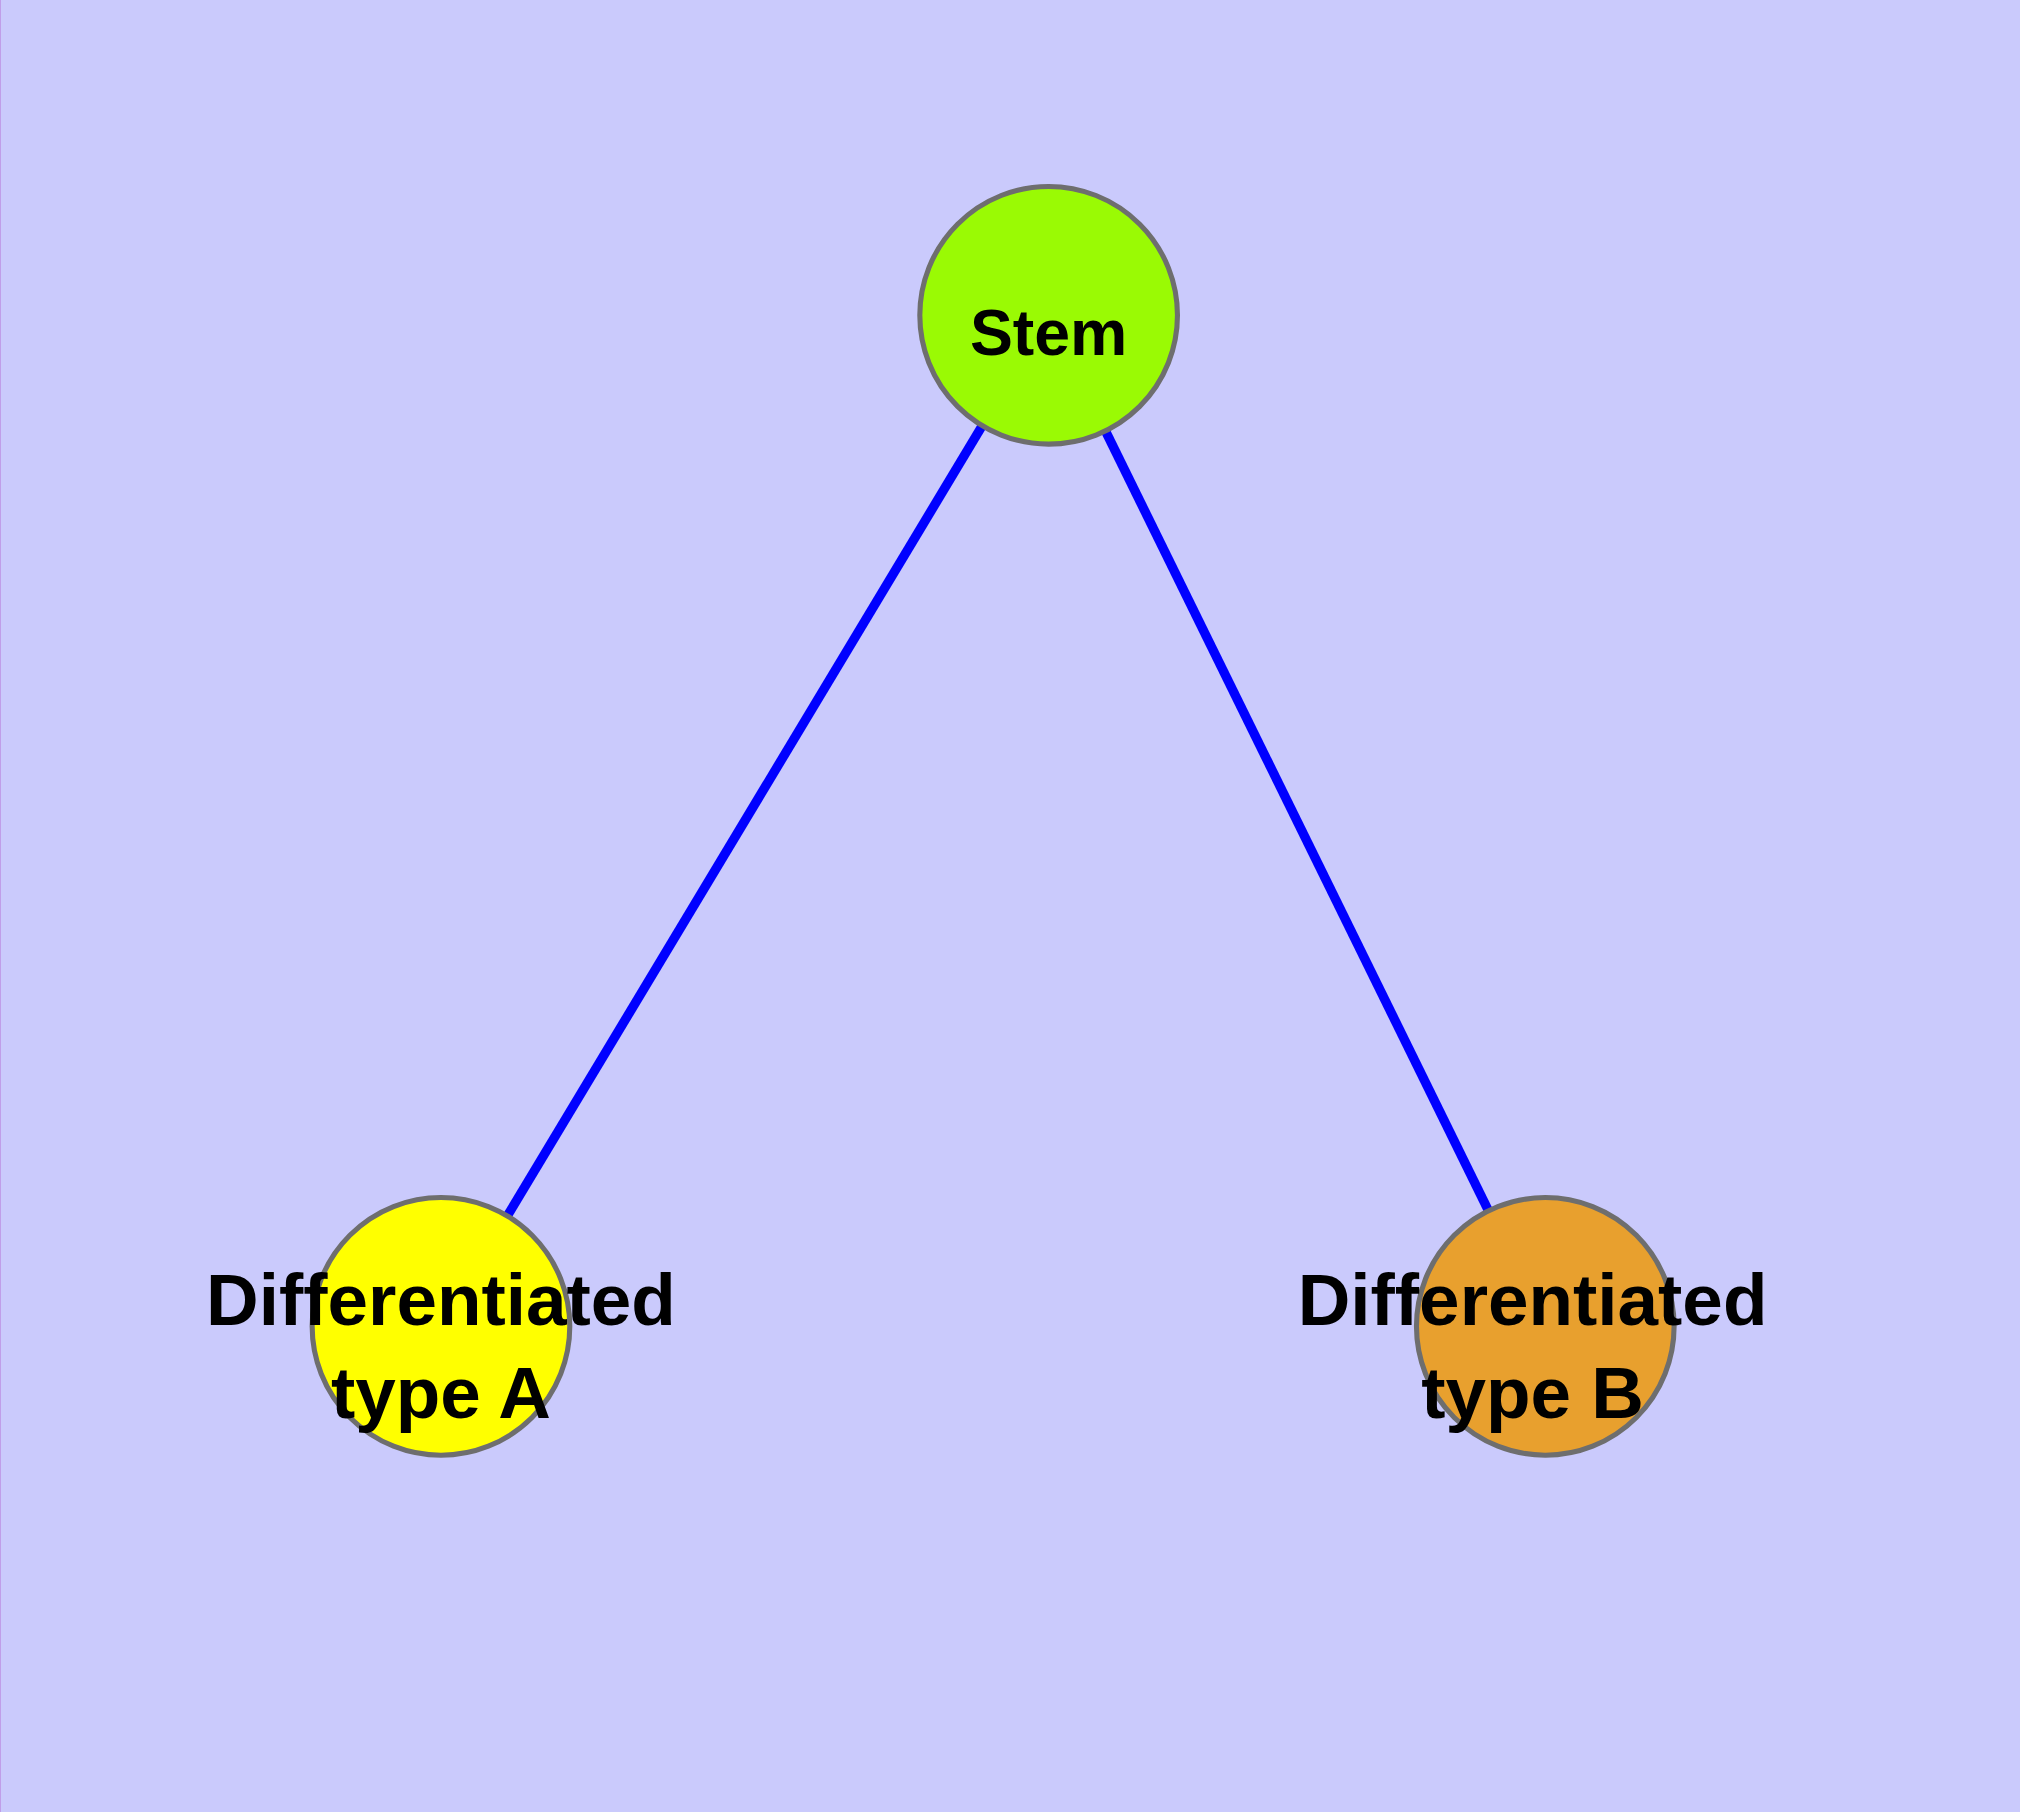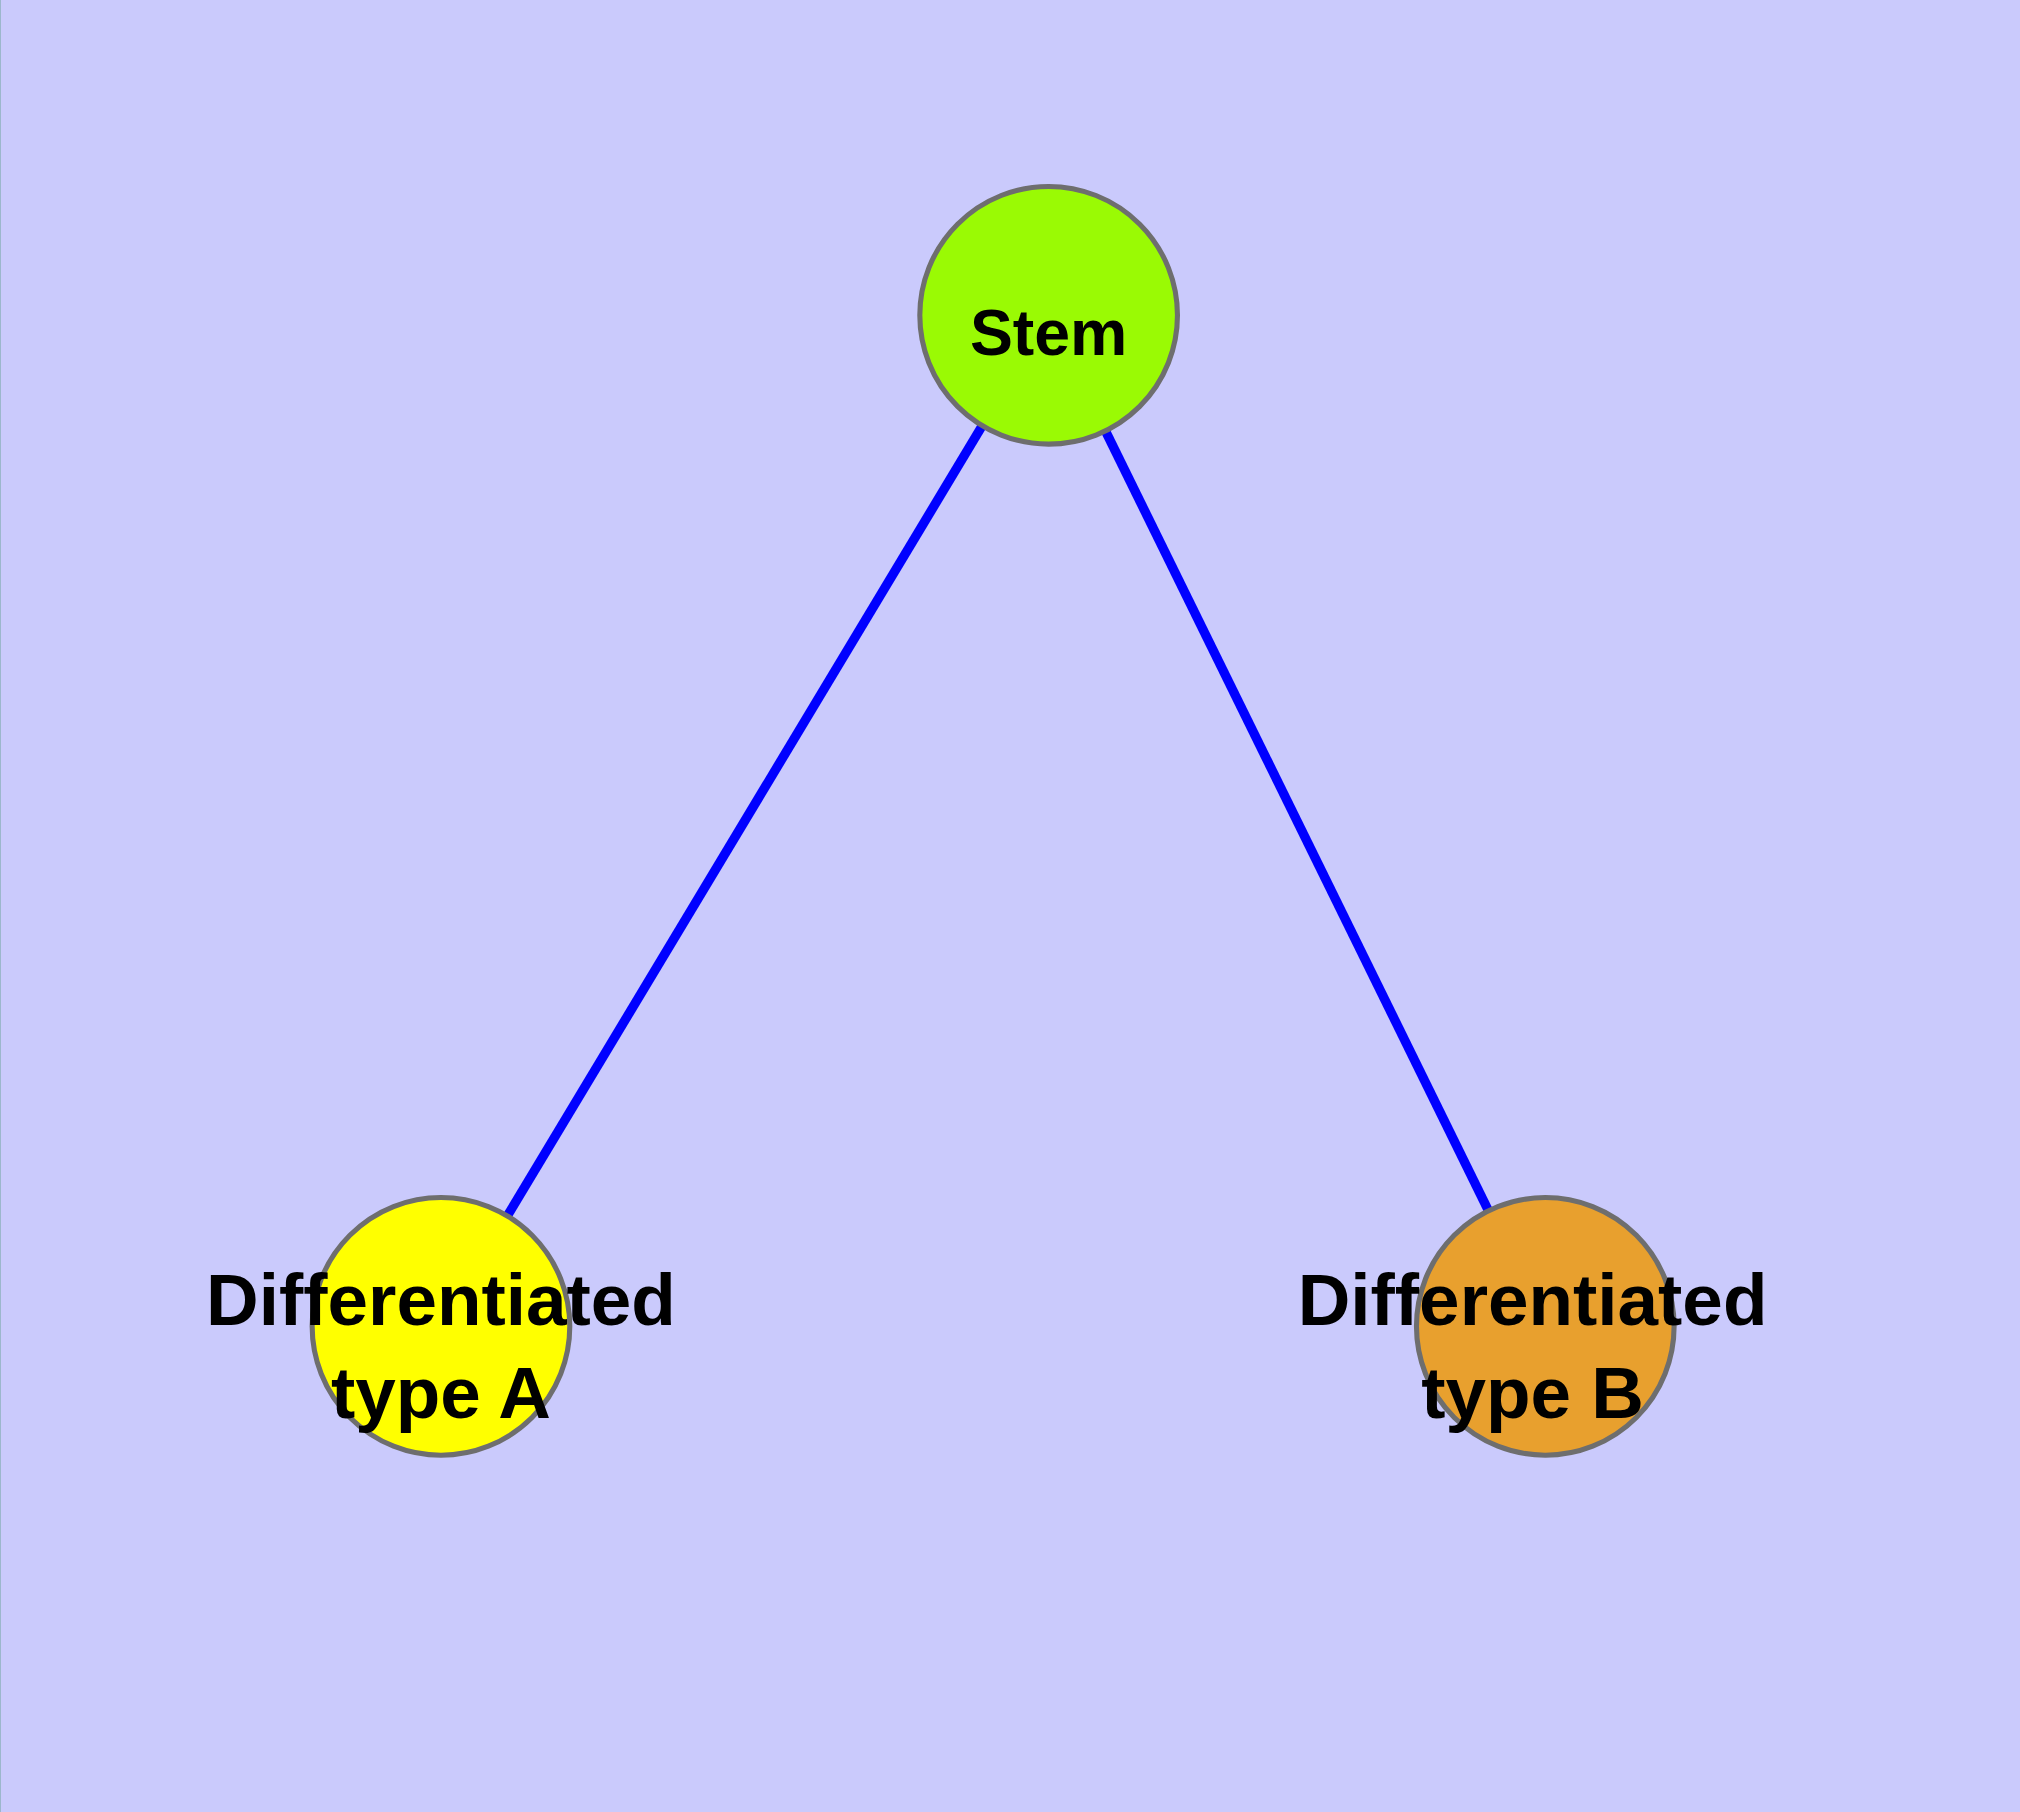--- a/index.html
+++ b/index.html
@@ -27,21 +27,21 @@
     font-weight: bold;
     fill: #000000;
     text-anchor: middle;
     dominant-baseline: middle;
     paint-order: stroke;
   }
 </style>
 </head>
 <body>
 
-<div id="canvas" style="width: 2021px; height: 1812px; background: #15803d;">
+<div id="canvas" style="width: 2021px; height: 1812px; background: #a21caf;">
   <svg id="graph-svg" viewBox="0 0 2384 2138" preserveAspectRatio="xMidYMid meet" xmlns="http://www.w3.org/2000/svg" style="width: 2021px; height: 1812px;">
     <rect id="bg-rect" x="0" y="0" width="2384" height="2138" fill="#cacafc"></rect>
     <g id="edge-layer">
         <line x1="1158.7003095550078" y1="502.2810748966188" x2="598.2996904449922" y2="1434.7189251033813" stroke="#0000ff" stroke-width="11" stroke-linecap="butt"></line>
         <line x1="1304.0141571361191" y1="508.4298455006658" x2="1755.9858428638809" y2="1428.5701544993342" stroke="#0000ff" stroke-width="11" stroke-linecap="butt"></line>
       </g>
     <g id="node-layer">
         <g>
           <circle cx="1237" cy="372" r="152" fill="#9afa04" stroke="#6e6e6e" stroke-width="6"></circle>
           <text class="node-label" x="1237" y="372" font-size="76" fill="#000000" font-family="&quot;Liberation Sans&quot;, &quot;DejaVu Sans&quot;, sans-serif" font-weight="bold" text-anchor="middle"><tspan x="1237" dy="0.36em">Stem</tspan></text>

